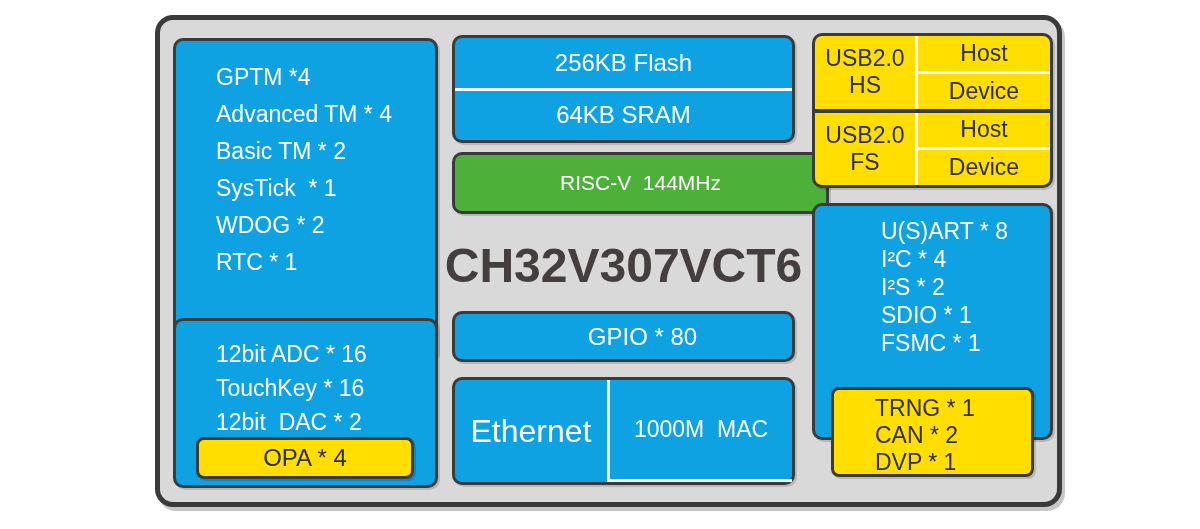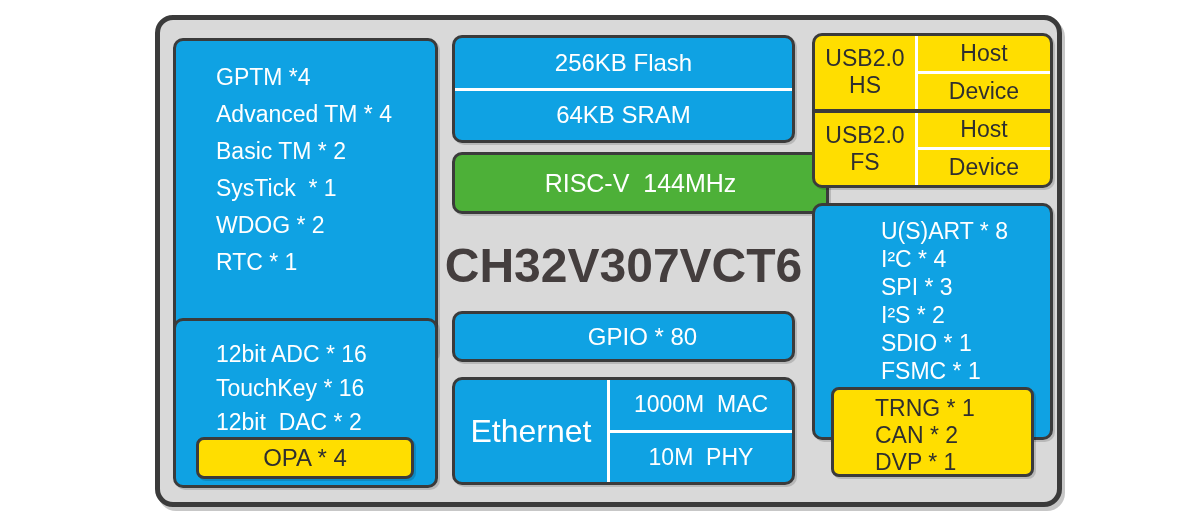--- a/index.html
+++ b/index.html
@@ -44,21 +44,21 @@
   .opa{left:20px;top:116px;width:218px;height:42px;border-radius:8px;
        display:flex;align-items:center;justify-content:center;font-size:24px;}
 
   
   .memory{left:292px;top:15px;width:343px;height:108px;display:flex;flex-direction:column;}
   .mem-cell{flex:1;display:flex;align-items:center;justify-content:center;font-size:24px;}
   .h-divider{height:3px;background:#ffffff;}
   .v-divider{width:3px;background:#ffffff;}
 
   .core{left:292px;top:132px;width:377px;height:62px;
-        display:flex;align-items:center;justify-content:center;font-size:25px;}
+        display:flex;align-items:center;justify-content:center;font-size:21px;}
 
   .chip-title{
     position:absolute;left:292px;top:206px;width:343px;height:78px;
     display:flex;align-items:center;justify-content:center;
     font-size:48px;font-weight:bold;color:var(--c-title);letter-spacing:0px;
   }
 
   .gpio{left:292px;top:291px;width:343px;height:51px;
         display:flex;align-items:center;justify-content:center;font-size:24px;padding-left:38px;}
 
@@ -114,21 +114,20 @@
     <div class="chip-title txt">CH32V307VCT6</div>
 
     <div class="box blue gpio txt">GPIO * 80</div>
 
     <div class="box blue ethernet">
       <div class="eth-left txt">Ethernet</div>
       <div class="v-divider"></div>
       <div class="eth-right">
         <div class="eth-cell txt">1000M  MAC</div>
         <div class="h-divider"></div>
-        <div class="eth-cell txt">10M  PHY</div>
       </div>
     </div>
 
     <div class="box yellow usb">
       <div class="usb-row">
         <div class="usb-name">
           <span class="txt">USB2.0</span>
           <span class="txt">HS</span>
         </div>
         <div class="v-divider"></div>
@@ -149,21 +148,20 @@
           <div class="usb-cell txt">Host</div>
           <div class="h-divider"></div>
           <div class="usb-cell txt">Device</div>
         </div>
       </div>
     </div>
 
     <div class="box blue peripherals">
       <div class="line txt">U(S)ART * 8</div>
       <div class="line txt">I²C * 4</div>
-      <div class="line txt">SPI * 3</div>
       <div class="line txt">I²S * 2</div>
       <div class="line txt">SDIO * 1</div>
       <div class="line txt">FSMC * 1</div>
       <div class="box yellow secure">
         <div class="line txt">TRNG * 1</div>
         <div class="line txt">CAN * 2</div>
         <div class="line txt">DVP * 1</div>
       </div>
     </div>
 

